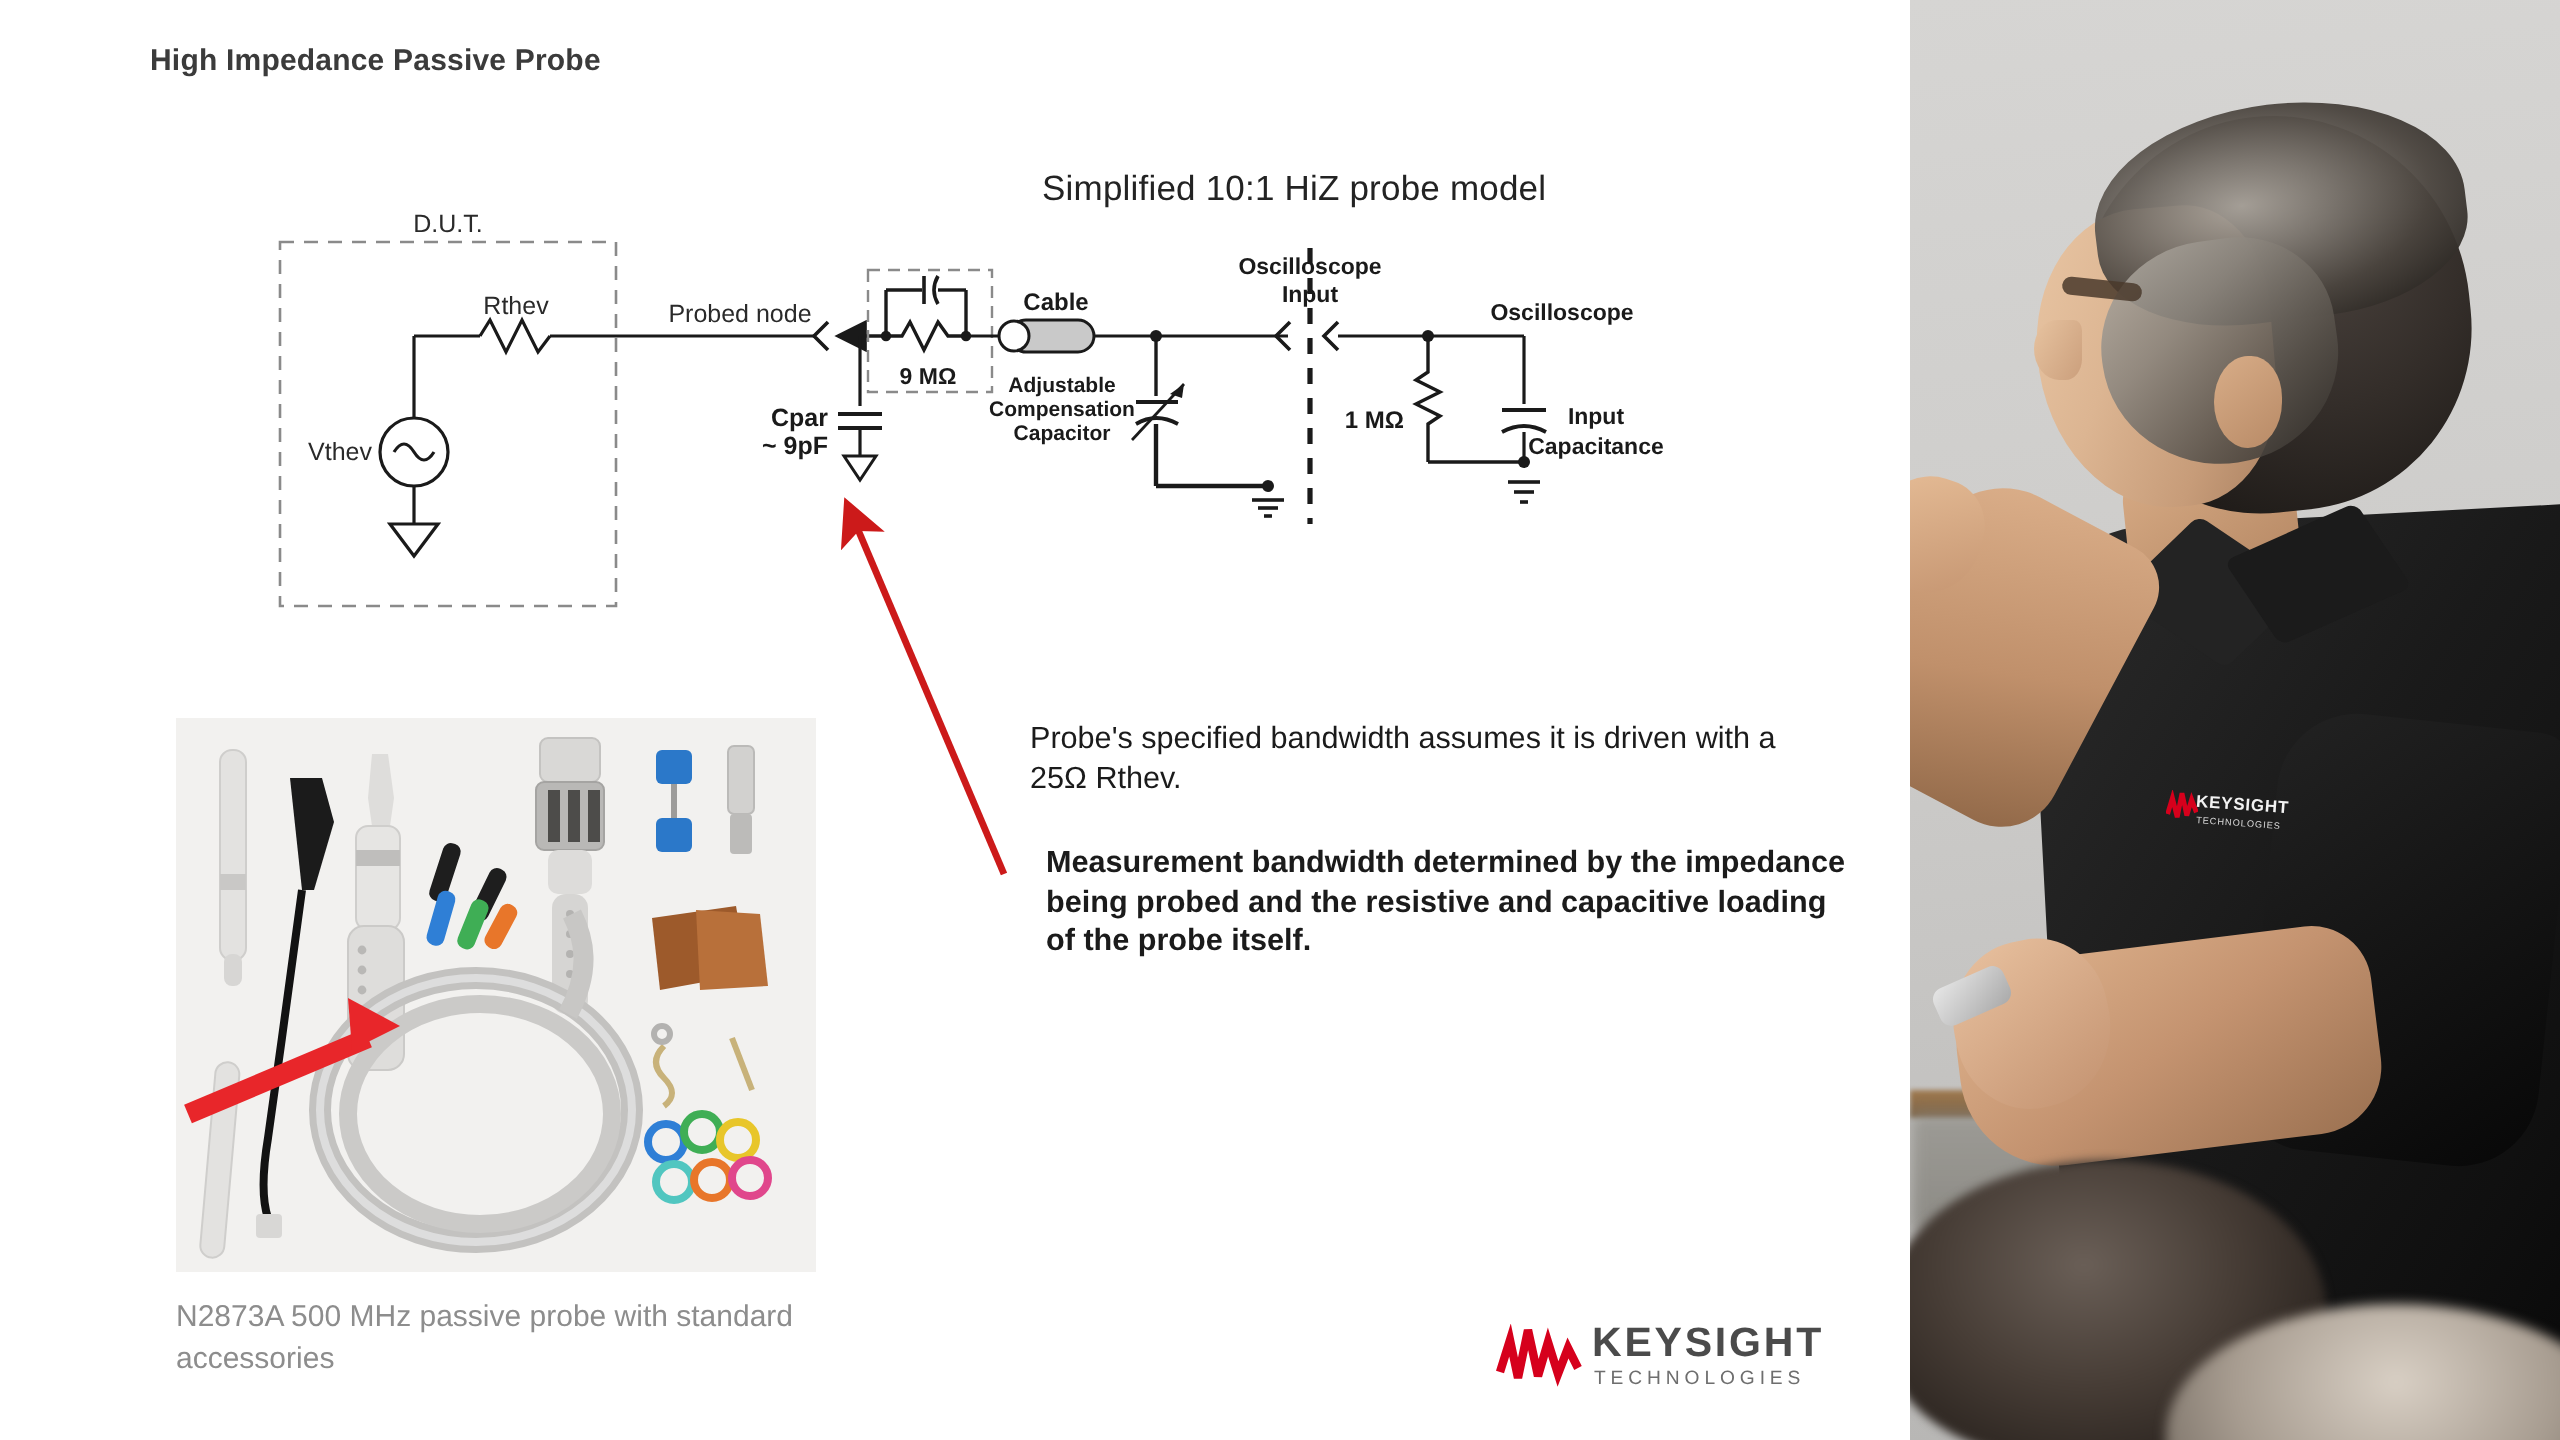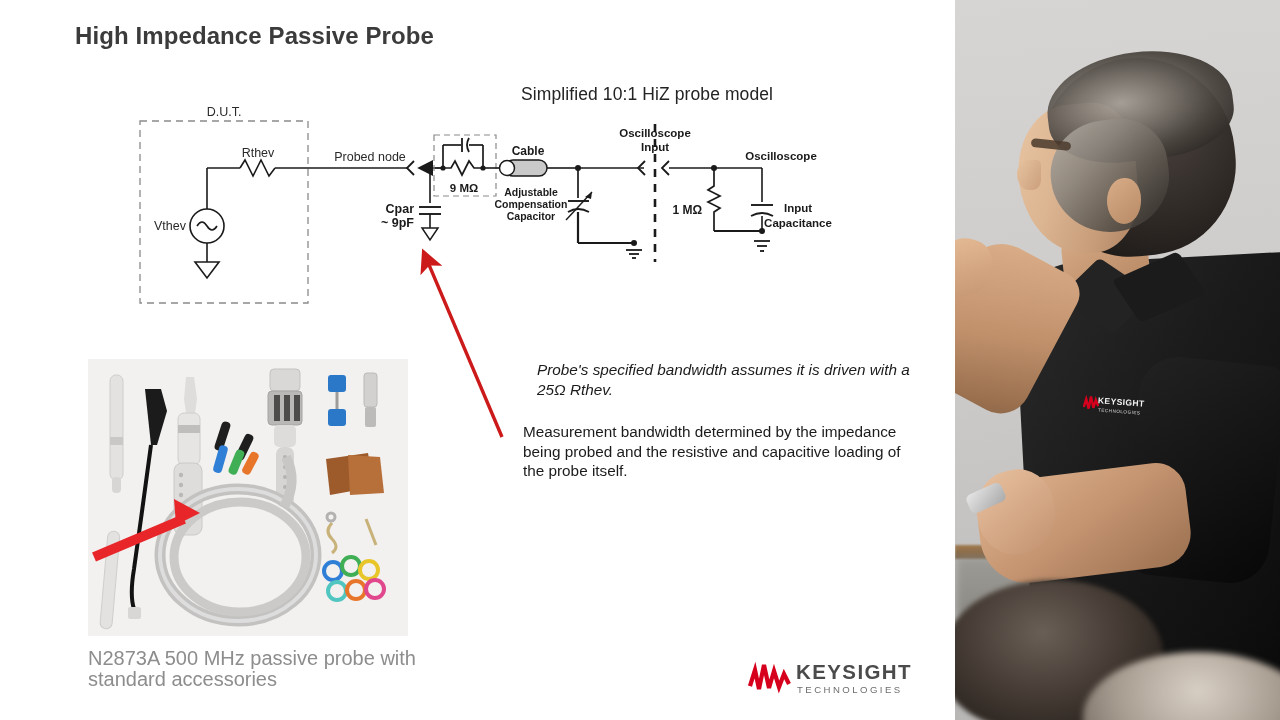--- a/index.html
+++ b/index.html
@@ -8,45 +8,45 @@
     font-family:"Liberation Sans","DejaVu Sans",sans-serif;
     -webkit-font-smoothing:antialiased;
   }
   #stage{position:relative;width:1280px;height:720px;background:#ffffff;}
 
   
   #slide{position:absolute;left:0;top:0;width:955px;height:720px;background:#ffffff;overflow:hidden;}
 
   .slide-title{
     position:absolute;left:75px;top:22px;
-    font-size:24px;font-weight:bold;color:#3b3b3b;letter-spacing:.1px;
+    font-size:15px;font-weight:bold;color:#3b3b3b;letter-spacing:.1px;
   }
 
   .diagram-heading{
     position:absolute;left:521px;top:84px;
     font-size:17.5px;color:#232323;letter-spacing:.1px;white-space:nowrap;
   }
 
   
   #circuit{position:absolute;left:0;top:0;width:955px;height:340px;}
 
   
   #photo{
     position:absolute;left:88px;top:359px;width:320px;height:277px;
     background:#f4f3f1;overflow:hidden;
   }
   .photo-caption{
     position:absolute;left:88px;top:648px;width:330px;
-    font-size:20px;line-height:21px;color:#8d8d8d;
+    font-size:15px;line-height:21px;color:#8d8d8d;
   }
 
   
   .para{position:absolute;font-size:15.3px;line-height:19.6px;color:#1b1b1b;}
-  #para1{left:537px;top:360px;width:400px;font-style:italic;}
-  #para2{left:523px;top:422px;width:400px;}
+  #para1{left:515px;top:360px;width:400px;}
+  #para2{left:523px;top:422px;width:400px;font-weight:bold;}
 
   
   #pointer{position:absolute;left:400px;top:235px;width:130px;height:215px;pointer-events:none;}
 
   
   #logo{position:absolute;left:748px;top:660px;width:168px;height:44px;}
   .logo-word{
     position:absolute;left:48px;top:0px;font-size:20.5px;font-weight:bold;
     color:#4b4b4b;letter-spacing:1.4px;
   }

